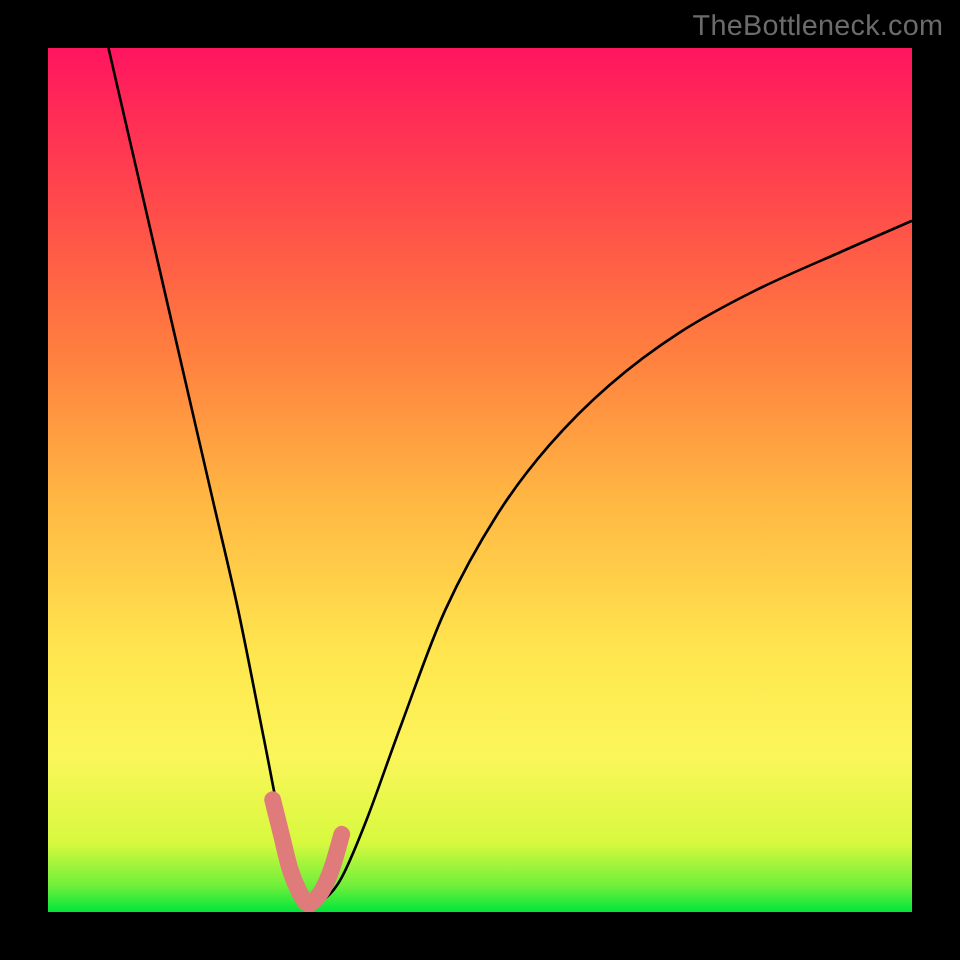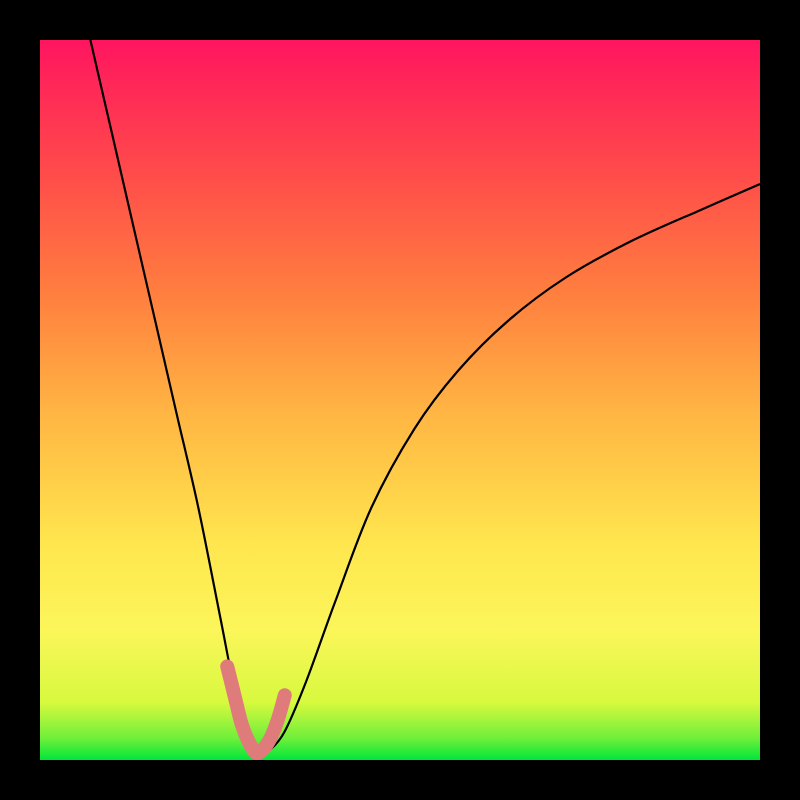--- a/index.html
+++ b/index.html
@@ -70,13 +70,14 @@
 <body>
 
 <div class="frame">
   <div class="plot-area">
     <div class="gradient"></div>
     <svg class="curve-layer" viewBox="0 0 720 720" preserveAspectRatio="none">
       <path fill="none" stroke="#000000" stroke-width="2.2" d="M 50.40 0.00 C 54.00 15.60, 64.80 62.40, 72.00 93.60 C 79.20 124.80, 86.40 156.00, 93.60 187.20 C 100.80 218.40, 108.00 249.60, 115.20 280.80 C 122.40 312.00, 129.60 343.20, 136.80 374.40 C 144.00 405.60, 151.20 434.40, 158.40 468.00 C 165.60 501.60, 174.00 546.00, 180.00 576.00 C 186.00 606.00, 189.60 627.60, 194.40 648.00 C 199.20 668.40, 204.60 687.60, 208.80 698.40 C 213.00 709.20, 216.00 711.00, 219.60 712.80 C 223.20 714.60, 226.20 712.80, 230.40 709.20 C 234.60 705.60, 238.80 702.60, 244.80 691.20 C 250.80 679.80, 258.00 662.40, 266.40 640.80 C 274.80 619.20, 284.40 590.40, 295.20 561.60 C 306.00 532.80, 318.00 496.80, 331.20 468.00 C 344.40 439.20, 360.00 411.60, 374.40 388.80 C 388.80 366.00, 402.00 349.20, 417.60 331.20 C 433.20 313.20, 450.00 296.40, 468.00 280.80 C 486.00 265.20, 505.20 250.80, 525.60 237.60 C 546.00 224.40, 567.60 213.00, 590.40 201.60 C 613.20 190.20, 640.80 178.80, 662.40 169.20 C 684.00 159.60, 710.40 148.20, 720.00 144.00" id="curvePath"></path>
       <path fill="none" stroke="#e07b7b" stroke-width="14" stroke-linecap="round" stroke-linejoin="round" d="M 187.20 626.40 C 188.40 631.20, 192.00 645.60, 194.40 655.20 C 196.80 664.80, 199.20 676.20, 201.60 684.00 C 204.00 691.80, 206.40 697.20, 208.80 702.00 C 211.20 706.80, 213.60 711.60, 216.00 712.80 C 218.40 714.00, 220.80 711.60, 223.20 709.20 C 225.60 706.80, 228.00 703.20, 230.40 698.40 C 232.80 693.60, 235.20 687.60, 237.60 680.40 C 240.00 673.20, 243.60 659.40, 244.80 655.20" id="valleyPath"></path>
     </svg>
   </div>
+  <div class="watermark">TheBottleneck.com</div>
 </div>
 
 </body></html>

